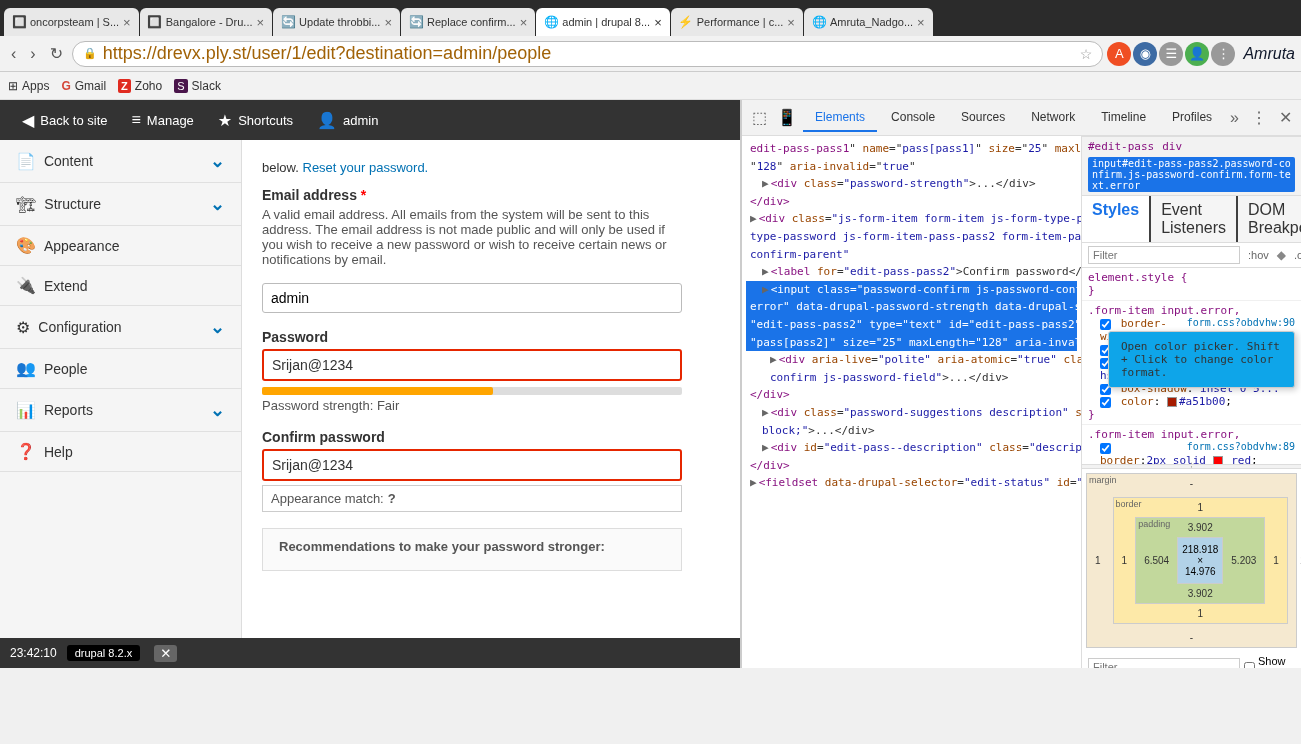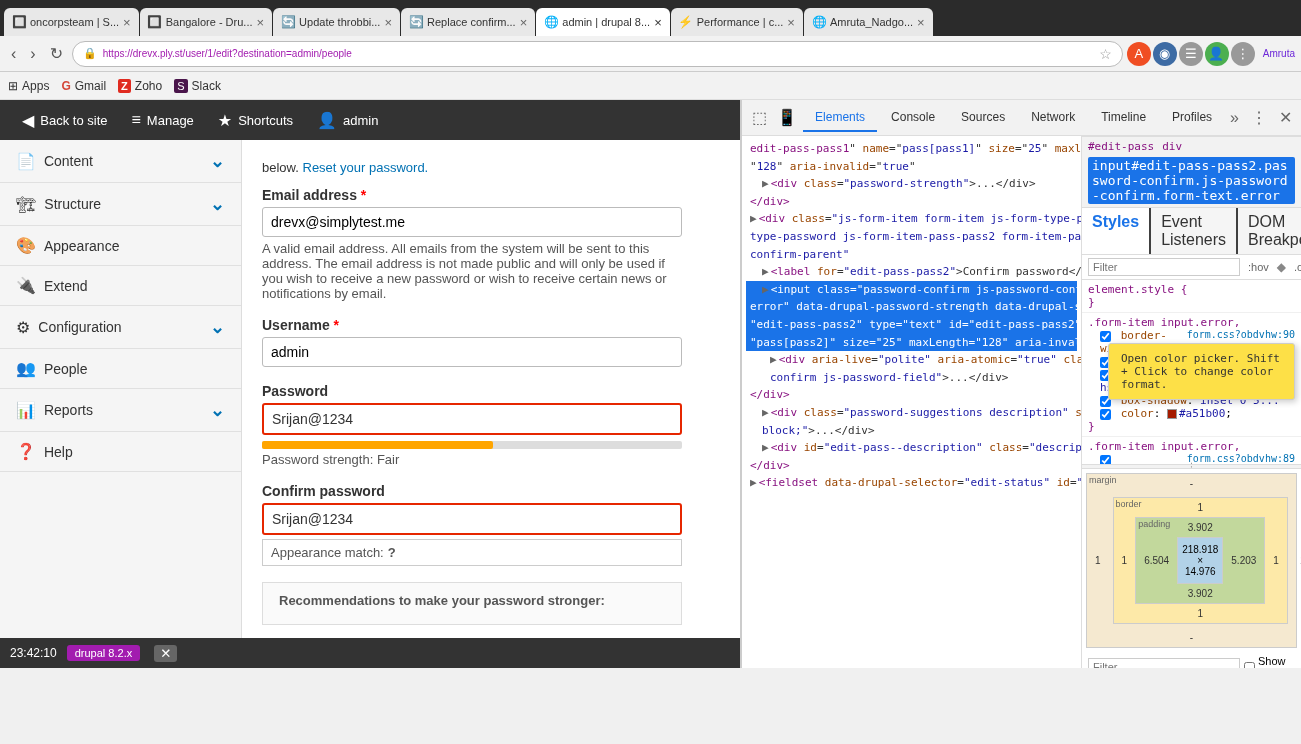--- a/index.html
+++ b/index.html
@@ -12,25 +12,25 @@
     .tab.active { background: #fff; }
     .tab .favicon { width: 14px; height: 14px; flex-shrink: 0; }
     .tab .tab-title { overflow: hidden; text-overflow: ellipsis; font-size: 11px; }
     .tab .tab-close { margin-left: auto; color: #666; font-size: 13px; cursor: pointer; flex-shrink: 0; }
     .tab.active .tab-close { color: #333; }
 
     .nav-bar { display: flex; align-items: center; background: #f2f2f2; padding: 4px 6px; gap: 4px; border-bottom: 1px solid #ccc; height: 36px; }
     .nav-btn { background: none; border: none; color: #555; cursor: pointer; font-size: 16px; padding: 2px 5px; border-radius: 3px; }
     .address-bar { flex: 1; display: flex; align-items: center; background: #fff; border: 1px solid #bbb; border-radius: 20px; padding: 2px 10px; gap: 6px; height: 26px; }
     .address-bar .lock-icon { color: #5a5; font-size: 11px; }
-    .address-bar .url { font-size: 10px; color: #a21caf; flex: 1; }
+    .address-bar .url { font-size: 18px; color: #a16207; flex: 1; }
     .address-bar .star-icon { color: #999; font-size: 14px; }
     .ext-icons { display: flex; align-items: center; gap: 2px; }
     .ext-icon { width: 24px; height: 24px; border-radius: 50%; display: flex; align-items: center; justify-content: center; font-size: 13px; color: #fff; cursor: pointer; }
-    .user-name { font-size: 10px; color: #6d28d9; margin-left: 4px; }
+    .user-name { font-size: 16px; color: #0f172a; margin-left: 4px; font-style: italic; }
 
     .bookmarks-bar { display: flex; align-items: center; background: #f2f2f2; padding: 2px 8px; border-bottom: 1px solid #ddd; height: 28px; gap: 12px; }
     .bookmark-item { display: flex; align-items: center; gap: 4px; font-size: 12px; color: #333; cursor: pointer; }
 
     
     .main-layout { display: flex; height: 568px; }
 
     
     .drupal-panel { width: 740px; display: flex; flex-direction: column; background: #fff; }
 
@@ -60,21 +60,21 @@
     .password-strength-fill { height: 100%; background: orange; width: 55%; border-radius: 2px; }
     .password-strength-text { font-size: 13px; color: #555; margin-top: 3px; }
 
     .passwords-match { display: flex; align-items: center; font-size: 13px; color: #555; margin-top: 4px; border: 1px solid #ccc; padding: 5px 8px; width: 420px; }
     .passwords-match .question-mark { color: #555; font-weight: bold; margin-left: 4px; }
 
     .recommendations-box { border: 1px solid #ddd; padding: 10px 16px; margin-top: 8px; width: 420px; background: #fafafa; }
     .recommendations-box p { font-size: 13px; color: #555; margin-bottom: 6px; font-weight: bold; }
 
     .status-bar { background: #333; color: #fff; padding: 4px 10px; font-size: 12px; display: flex; align-items: center; gap: 10px; height: 30px; }
-    .status-bar .version { background: #a21caf; padding: 2px 8px; border-radius: 3px; font-size: 11px; }
+    .status-bar .version { background: #000000; padding: 2px 8px; border-radius: 3px; font-size: 11px; }
     .status-bar .close-btn { margin-left: 4px; cursor: pointer; background: #666; border: none; color: #fff; border-radius: 3px; padding: 1px 6px; }
 
     
     .devtools { width: 561px; background: #fff; border-left: 2px solid #ccc; display: flex; flex-direction: column; font-size: 12px; }
     .devtools-header { display: flex; align-items: center; background: #f2f2f2; border-bottom: 1px solid #ddd; padding: 0 6px; height: 36px; gap: 2px; }
     .devtools-tab { padding: 6px 12px; cursor: pointer; font-size: 12px; color: #333; border-bottom: 2px solid transparent; white-space: nowrap; }
     .devtools-tab.active { color: #1a73e8; border-bottom: 2px solid #1a73e8; }
     .devtools-actions { margin-left: auto; display: flex; gap: 4px; }
     .devtools-icon-btn { background: none; border: none; cursor: pointer; color: #666; font-size: 16px; padding: 2px 4px; border-radius: 3px; }
 
@@ -113,21 +113,21 @@
     .color-swatch { display: inline-block; width: 10px; height: 10px; border: 1px solid #999; vertical-align: middle; margin-right: 2px; cursor: pointer; }
     .box-outer { border: 1px solid #ccc; background: #f5e9d0; padding: 4px; position: relative; }
     .box-border { border: 1px solid #ccc; background: #fde9a8; padding: 4px; position: relative; margin: 8px; }
     .box-padding { border: 1px solid #ccc; background: #c2d89c; padding: 4px; position: relative; margin: 4px; }
     .box-content { border: 1px solid #ccc; background: #b2d2e8; padding: 6px 4px; text-align: center; margin: 4px; font-size: 10px; }
     .box-label { position: absolute; top: 1px; left: 2px; font-size: 9px; color: #666; }
     .box-value-top { text-align: center; font-size: 10px; color: #333; }
     .box-values-row { display: flex; justify-content: space-between; align-items: center; font-size: 10px; }
     .box-value-side { padding: 0 4px; color: #333; }
 
-    .tooltip-popup { position: absolute; background: #fde047; border: 1px solid #ccc; box-shadow: 2px 2px 6px rgba(0,0,0,0.2); padding: 8px 12px; font-size: 12px; color: #333; z-index: 100; max-width: 260px; border-radius: 3px; }
+    .tooltip-popup { position: absolute; background: #0ea5e9; border: 1px solid #ccc; box-shadow: 2px 2px 6px rgba(0,0,0,0.2); padding: 8px 12px; font-size: 12px; color: #333; z-index: 100; max-width: 260px; border-radius: 3px; }
     .computed-filter { display: flex; align-items: center; padding: 3px 6px; border-bottom: 1px solid #ddd; gap: 4px; }
     .computed-filter input { flex: 1; border: 1px solid #ccc; font-size: 11px; padding: 2px 4px; }
     .show-all { font-size: 11px; display: flex; align-items: center; gap: 3px; }
     .show-all input { width: 11px; height: 11px; }
 
     
     ::-webkit-scrollbar { width: 6px; height: 6px; }
     ::-webkit-scrollbar-track { background: #f1f1f1; }
     ::-webkit-scrollbar-thumb { background: #bbb; border-radius: 3px; }
   </style>
@@ -281,29 +281,24 @@
         <p class="reset-link">
           <span>below.</span>
           <a>Reset your password.</a>
         </p>
 
         <div class="form-field">
           <label>
             <span>Email address</span>
             <span class="required"> *</span>
           </label>
-          <input type="email" value="drevx@simplytest.me" style="">
           <p class="field-desc">A valid email address. All emails from the system will be sent to this address. The email address is not made public and will only be used if you wish to receive a new password or wish to receive certain news or notifications by email.</p>
         </div>
 
         <div class="form-field">
-          <label>
-            <span>Username</span>
-            <span class="required"> *</span>
-          </label>
           <input type="text" value="admin" style="">
         </div>
 
         <div class="form-field">
           <label>Password</label>
           <input type="text" class="error" style="color: rgb(51, 51, 51); border: 2px solid rgb(230, 38, 0);" value="Srijan@1234">
           <div class="password-strength-bar">
             <div class="password-strength-fill"></div>
           </div>
           <p class="password-strength-text">Password strength: Fair</p>
@@ -416,21 +411,21 @@
         </div>
       </div>
 
       <div class="devtools-right">
 
         <div class="breadcrumb-bar">
           <span class="bc-item">#edit-pass</span>
           <span class="bc-sep"> </span>
           <span class="bc-item">div</span>
           <span class="bc-sep"> </span>
-          <span class="bc-selected" style="font-size:13px; word-break:break-all;">input#edit-pass-pass2.password-confirm.js-password-confirm.form-text.error</span>
+          <span class="bc-selected" style="font-size:10px; word-break:break-all;">input#edit-pass-pass2.password-confirm.js-password-confirm.form-text.error</span>
         </div>
 
         <div class="styles-panel">
           <div class="styles-tabs">
             <div class="styles-tab active">Styles</div>
             <div class="styles-tab">Event Listeners</div>
             <div class="styles-tab">DOM Breakpoints</div>
             <div class="styles-tab">Properties</div>
           </div>
 

